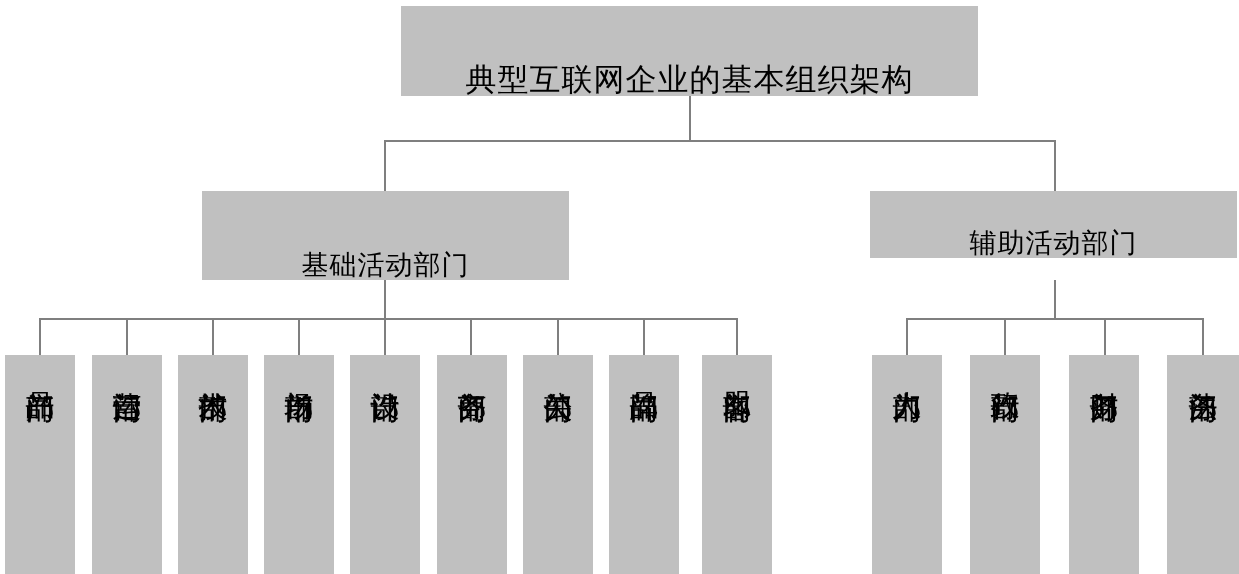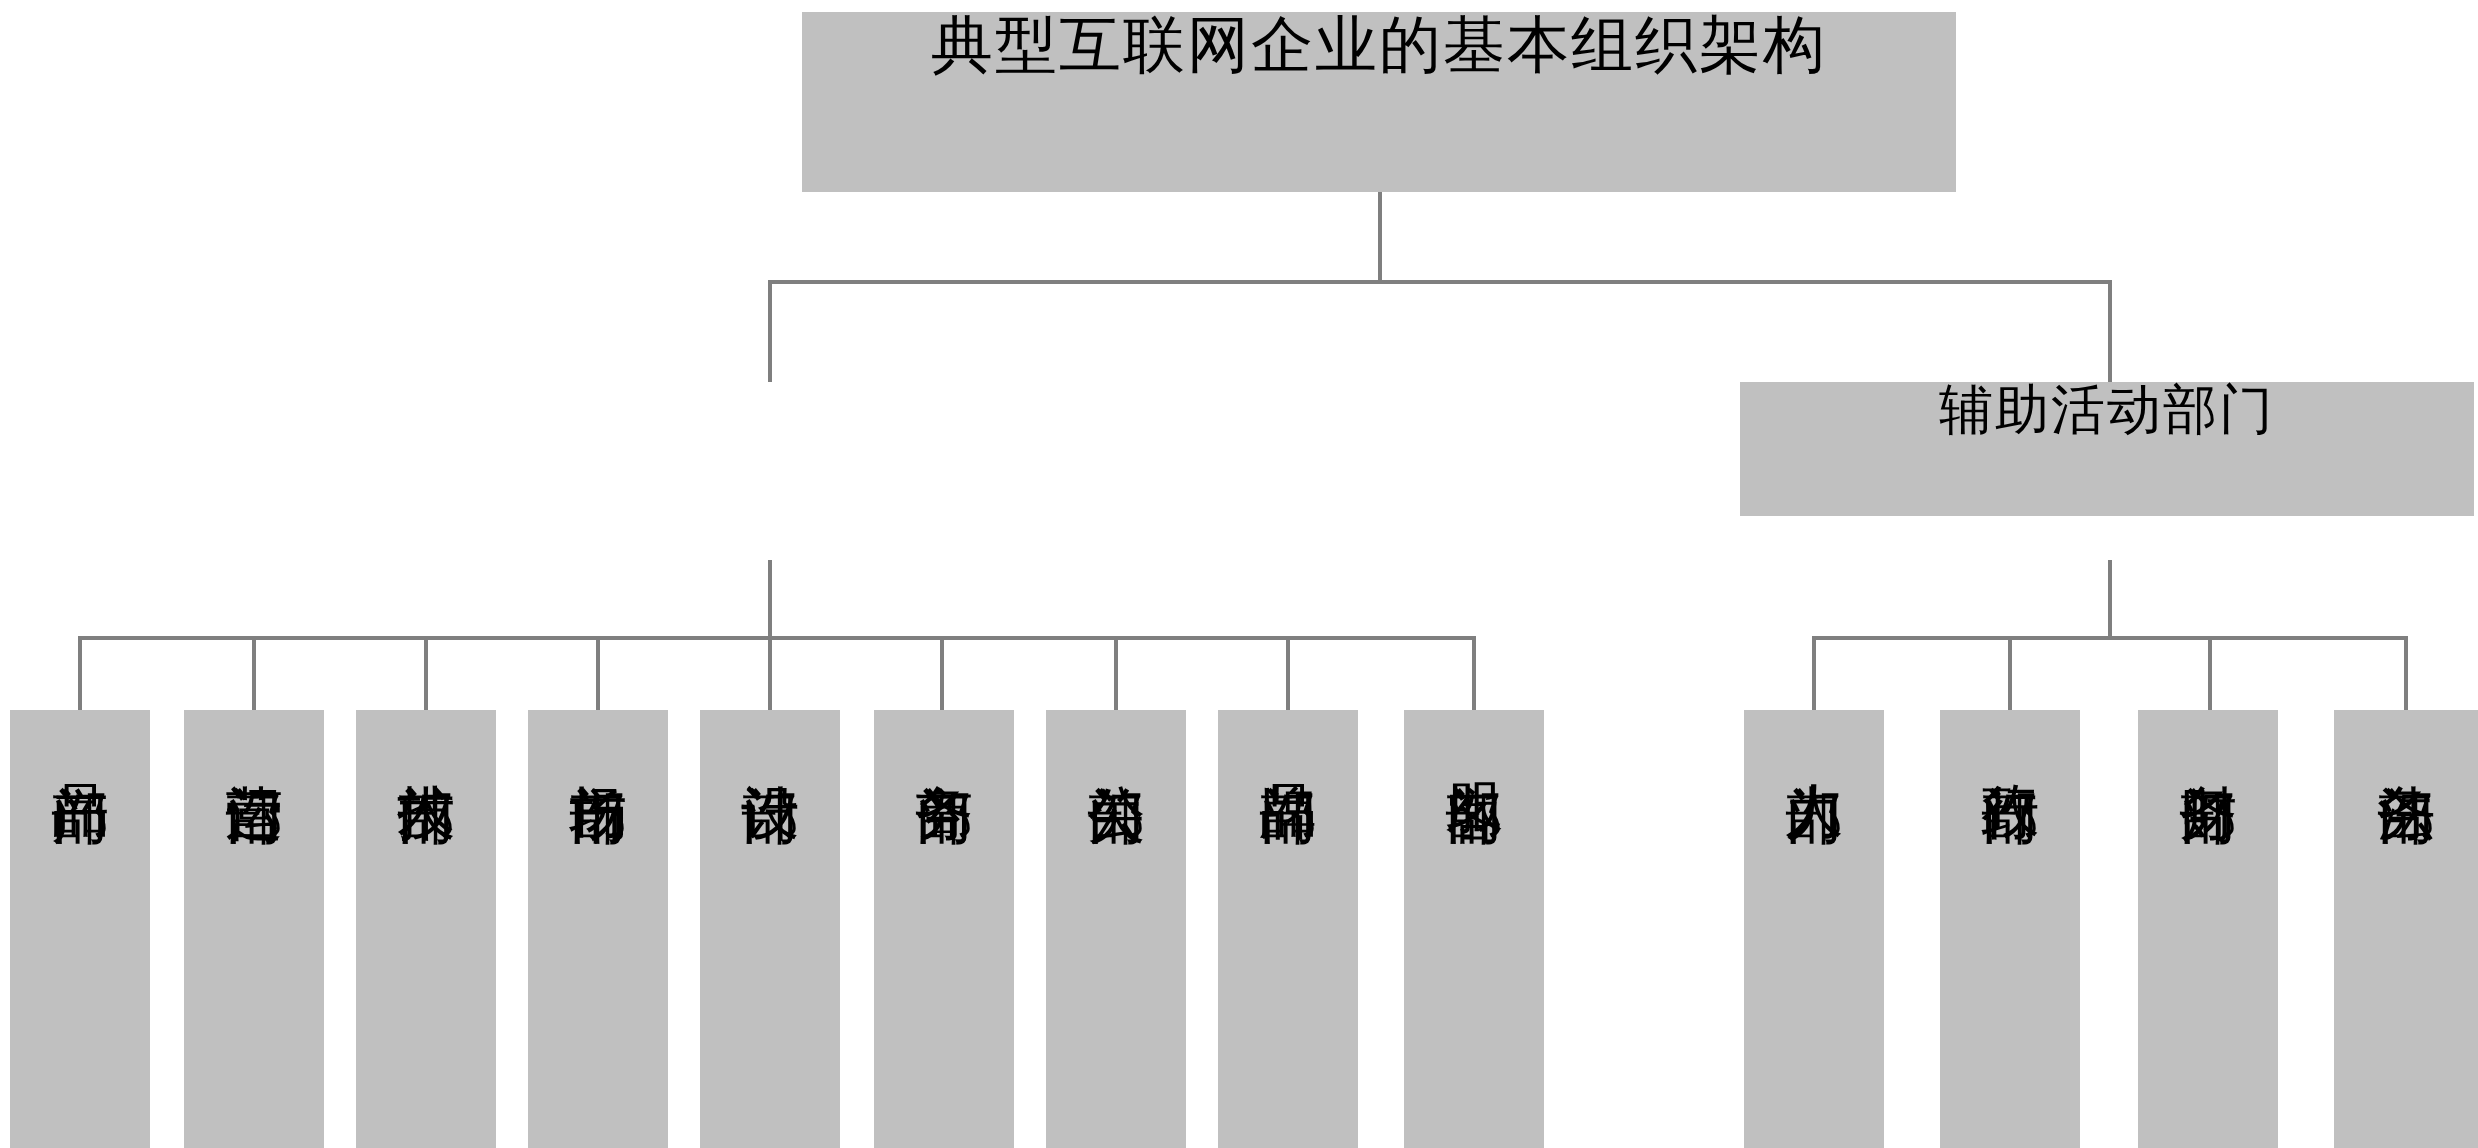--- a/index.html
+++ b/index.html
@@ -15,21 +15,21 @@
     overflow: hidden;
     font-family: "DejaVu Sans", "Liberation Sans", sans-serif;
   }
 
   
   .node {
     position: absolute;
     background: #c0c0c0;
     box-sizing: border-box;
     display: flex;
-    align-items: flex-start;
+    align-items: flex-end;
     justify-content: center;
     color: #000000;
   }
   .node-title {
     font-size: 31px;
     letter-spacing: 1px;
     line-height: 1.1;
   }
   .node-branch {
     font-size: 27px;
@@ -84,20 +84,23 @@
   <div class="ln ln-h" style="left:906px; top:318px; width:297px;"></div>
   <div class="ln ln-v" style="left:906px; top:318px; height:37px;"></div>
   <div class="ln ln-v" style="left:1004px;top:318px; height:37px;"></div>
   <div class="ln ln-v" style="left:1104px;top:318px; height:37px;"></div>
   <div class="ln ln-v" style="left:1202px;top:318px; height:37px;"></div>
 
   <div class="node node-title" style="left:401px; top:6px; width:577px; height:90px;">
     <span>典型互联网企业的基本组织架构</span>
   </div>
 
+  <div class="node node-branch" style="left:202px; top:191px; width:367px; height:89px;">
+    <span>基础活动部门</span>
+  </div>
 
   <div class="node node-branch" style="left:870px; top:191px; width:367px; height:67px;">
     <span>辅助活动部门</span>
   </div>
 
   <div class="node node-leaf" style="left:5px;   top:355px; width:70px; height:219px;">
     <span class="vtext">产品部门</span>
   </div>
   <div class="node node-leaf" style="left:92px;  top:355px; width:70px; height:219px;">
     <span class="vtext">运营部门</span>

